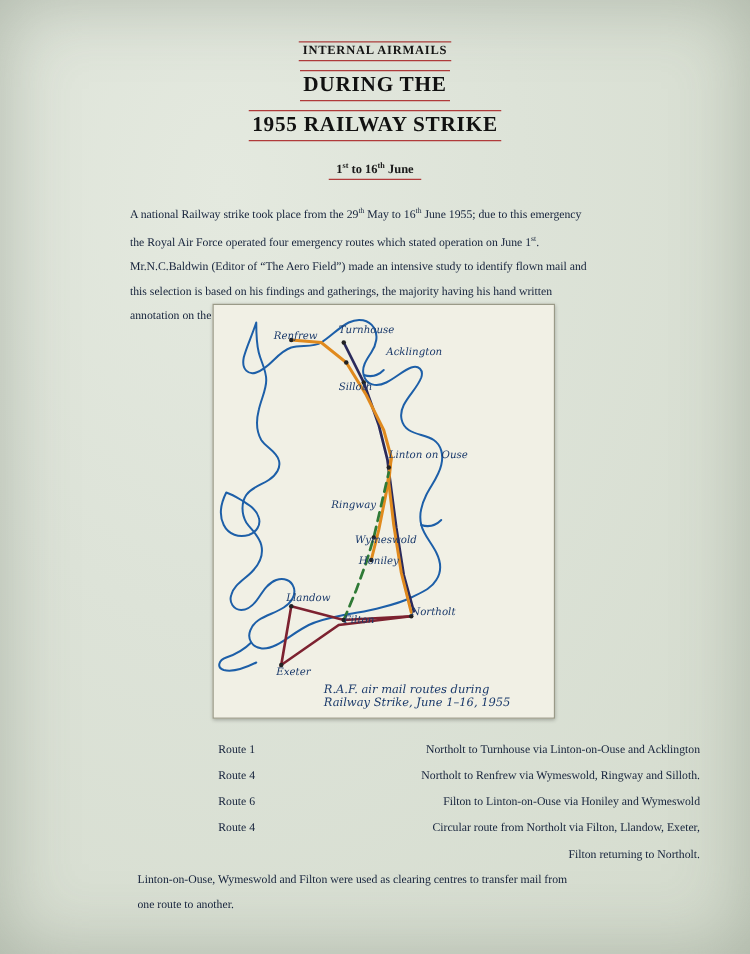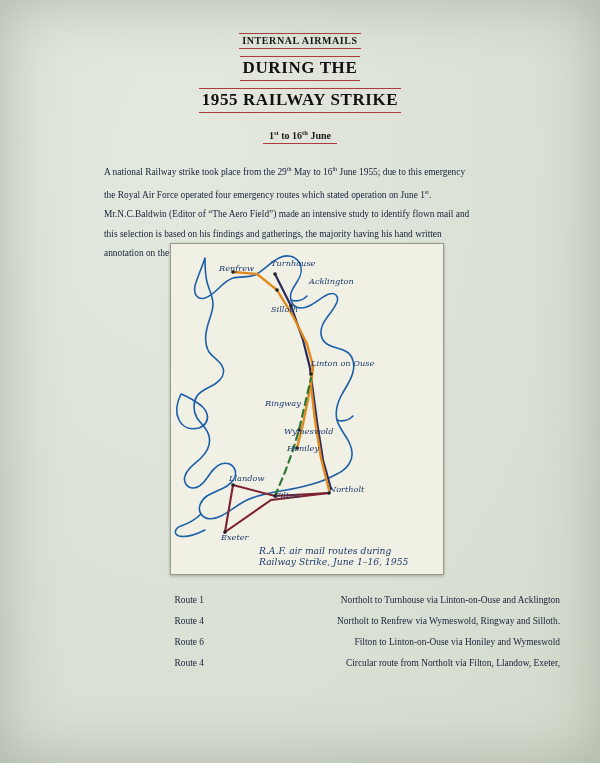--- a/index.html
+++ b/index.html
@@ -223,17 +223,25 @@
       <div class="route-desc">Northolt to Renfrew via Wymeswold, Ringway and Silloth.</div>
     </div>
     <div class="route-row">
       <div class="route-label">Route 6</div>
       <div class="route-desc">Filton to Linton-on-Ouse via Honiley and Wymeswold</div>
     </div>
     <div class="route-row">
       <div class="route-label">Route 4</div>
       <div class="route-desc">Circular route from Northolt via Filton, Llandow, Exeter,</div>
     </div>
-  </div>
-
+    <div class="route-row">
+      <div class="route-label"></div>
+      <div class="route-desc indent">Filton returning to Northolt.</div>
+    </div>
+  </div>
+
+  <div class="footer">
+    <p style="margin:0">Linton-on-Ouse, Wymeswold and Filton were used as clearing centres to transfer mail from</p>
+    <p style="margin:0">one route to another.</p>
+  </div>
 
   <div class="vignette"></div>
 </div>
 
 </body></html>

